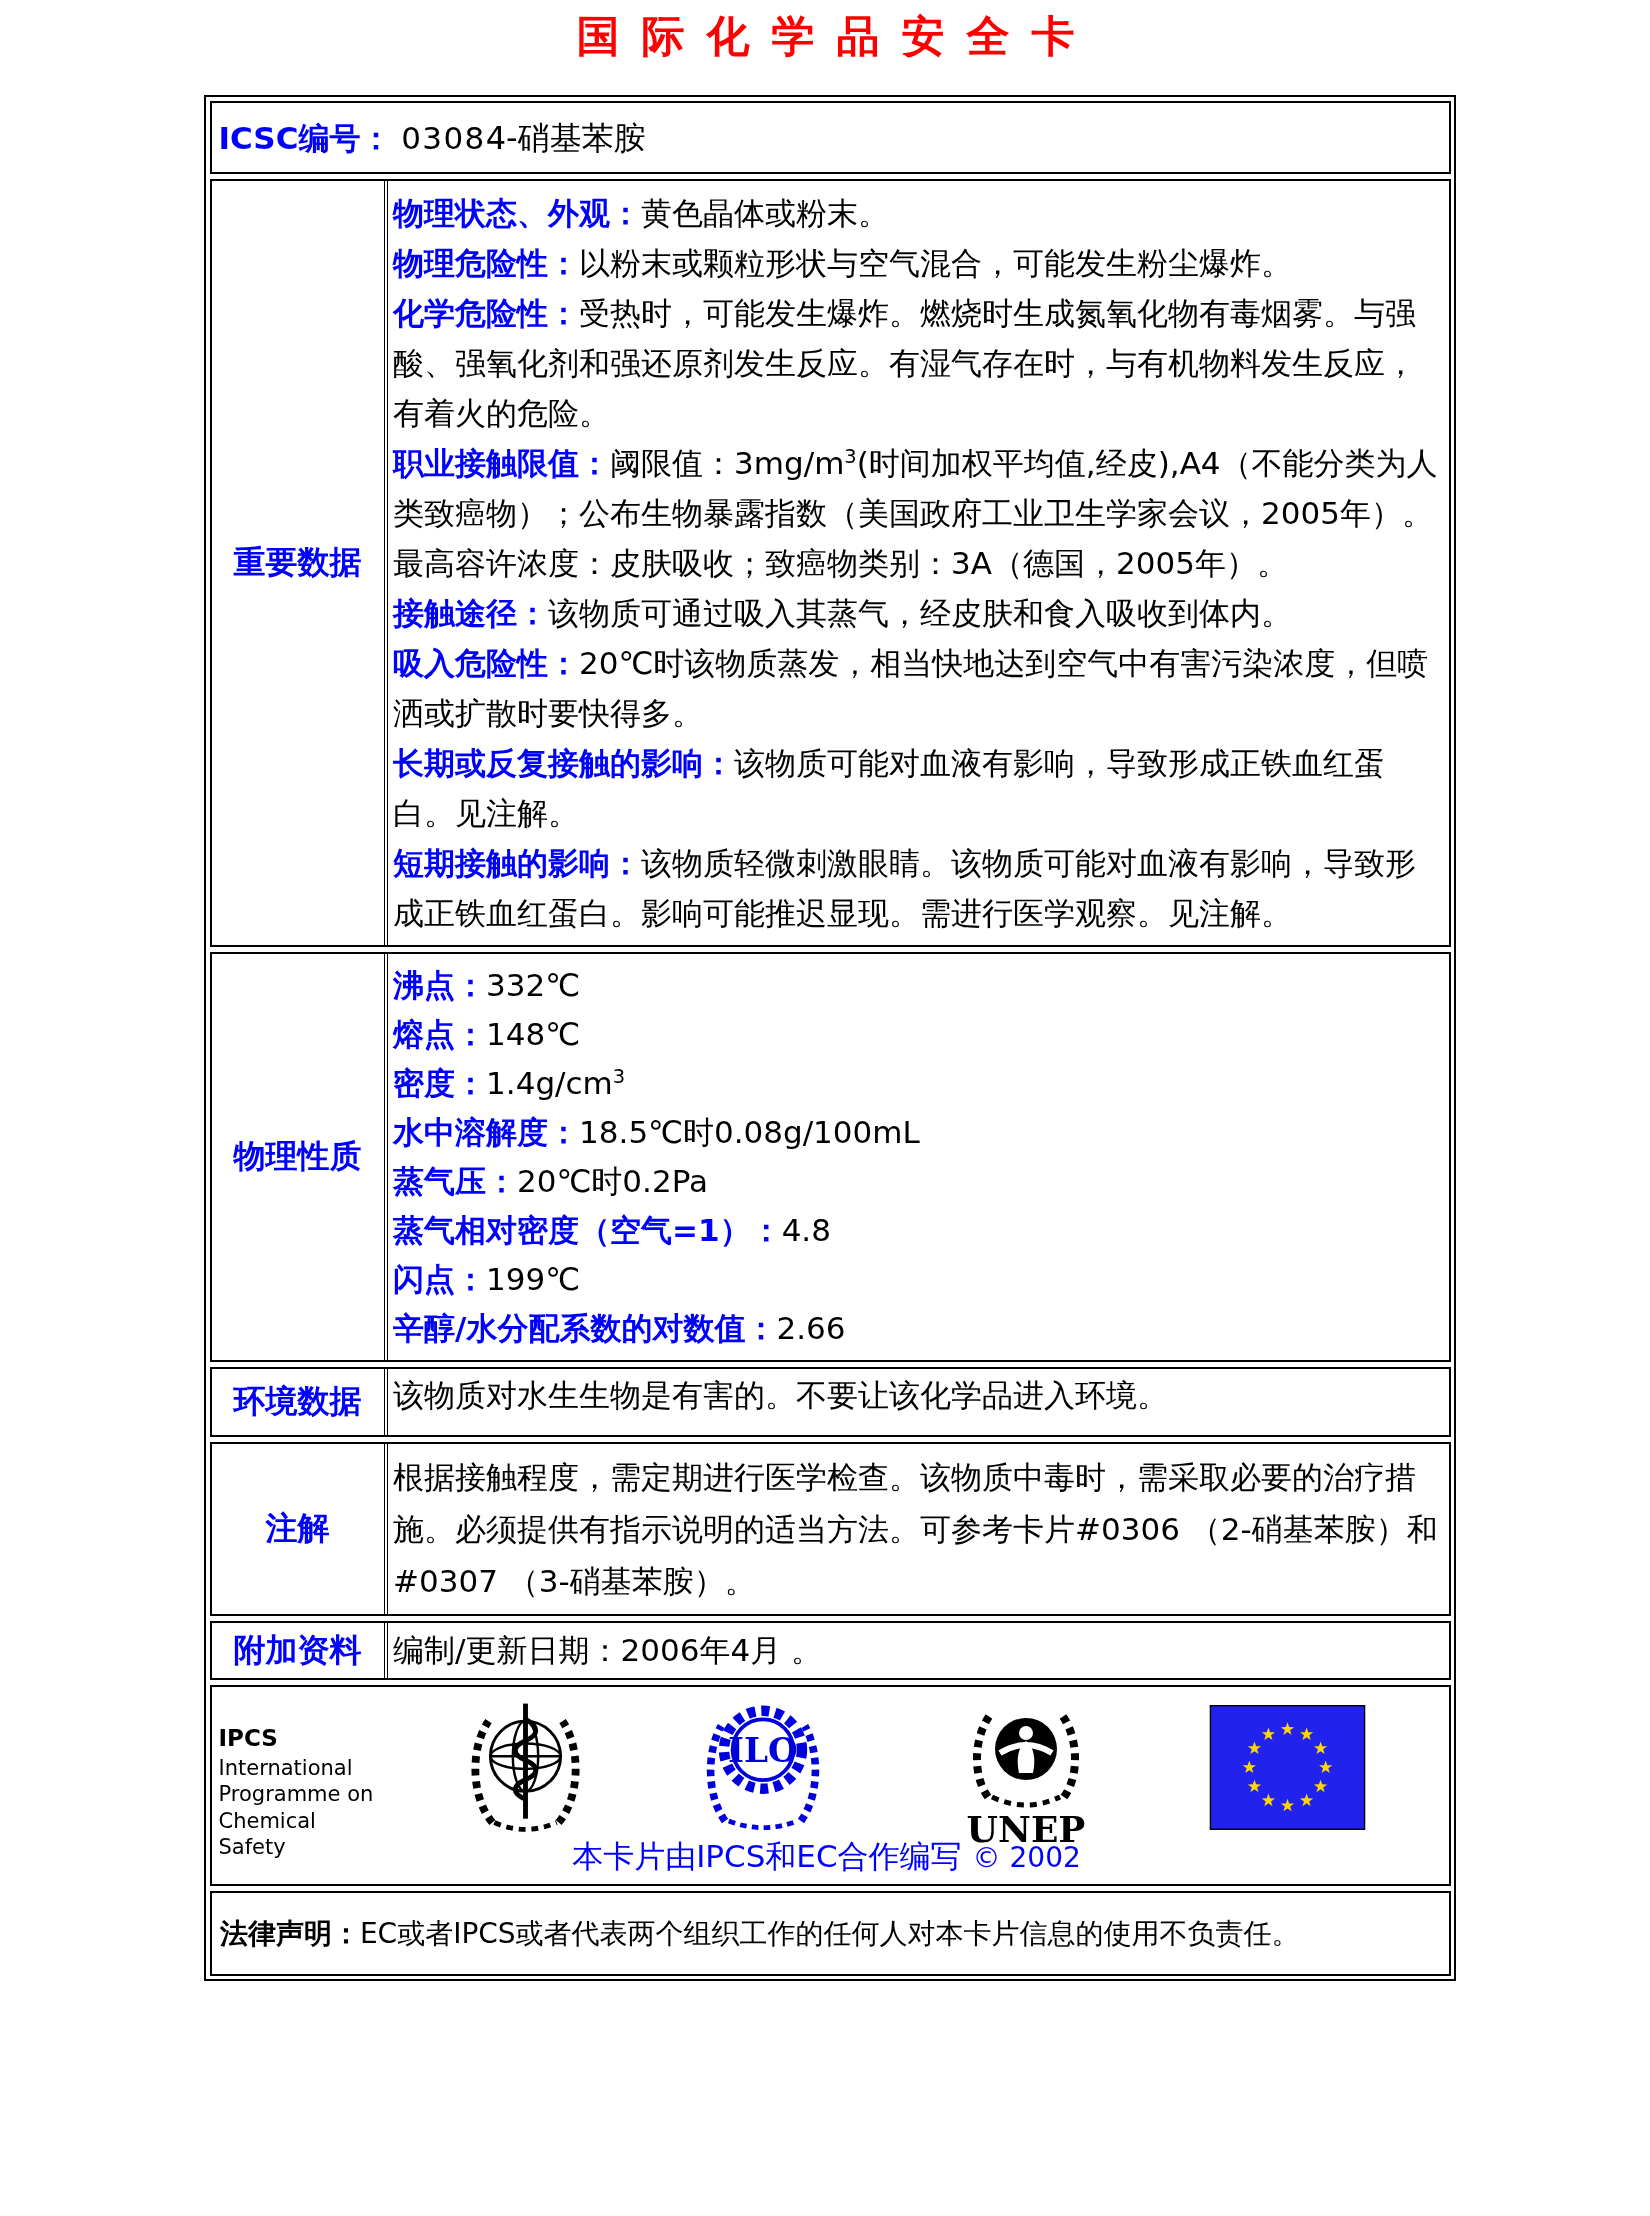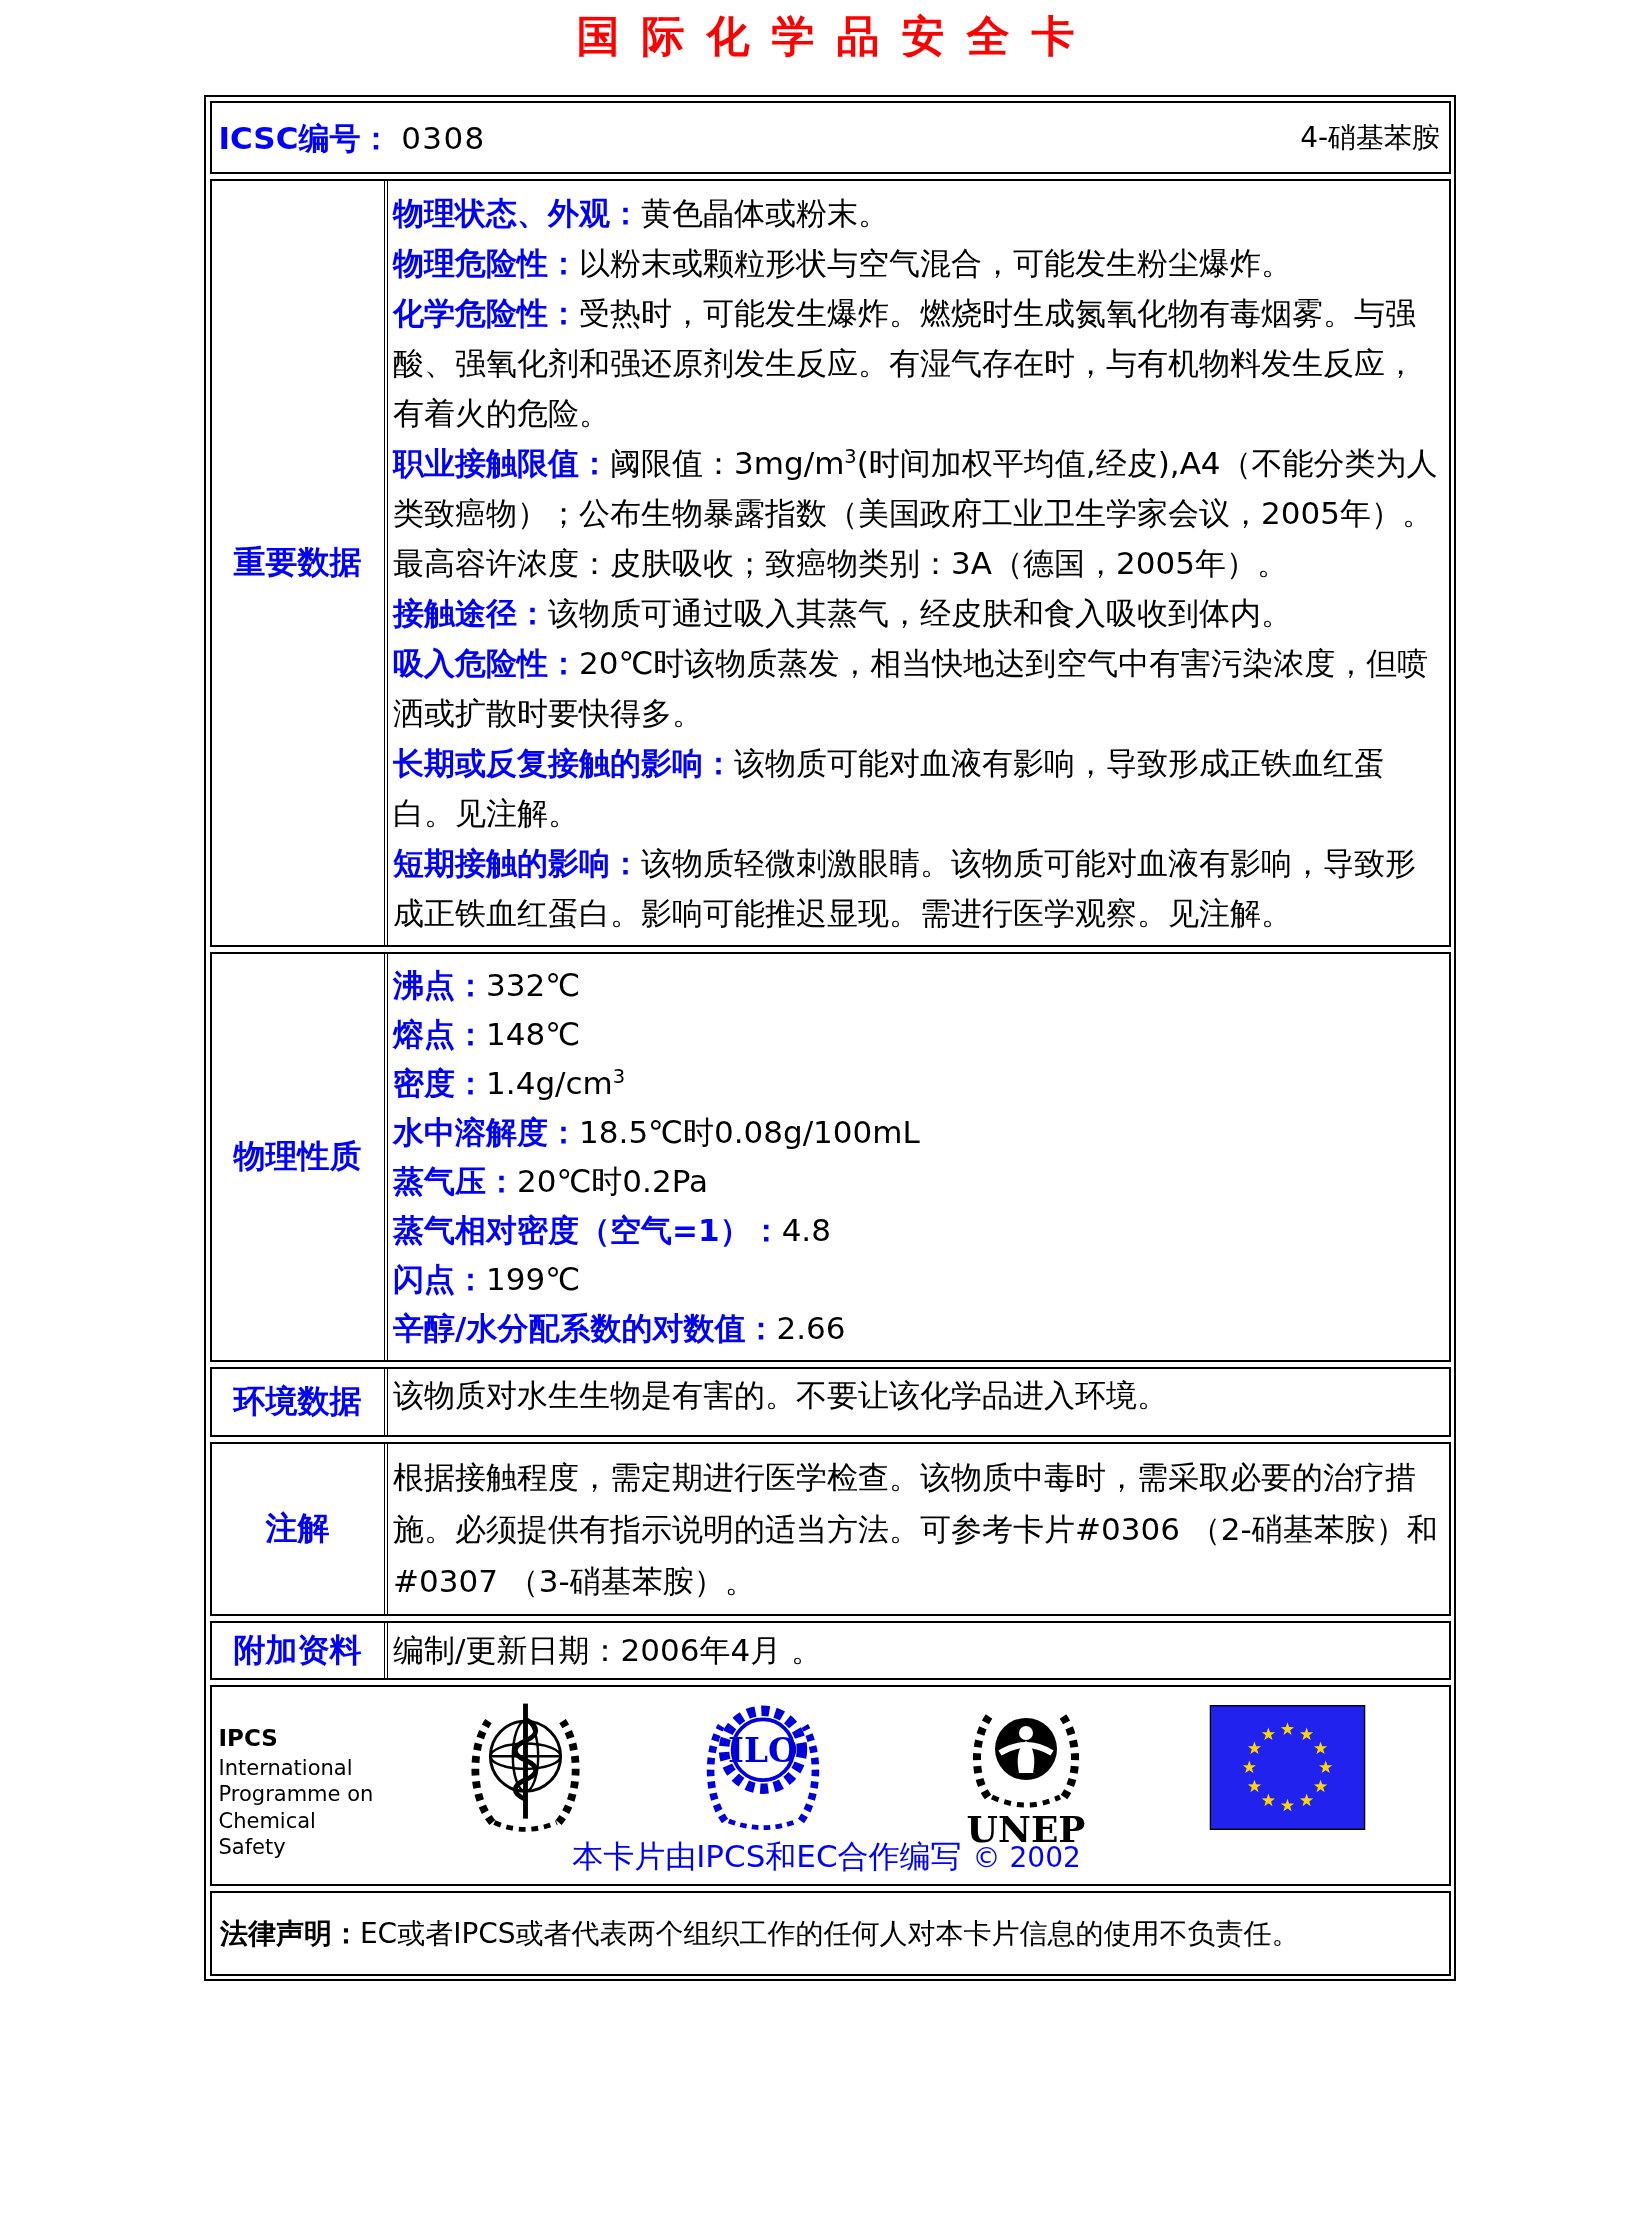--- a/index.html
+++ b/index.html
@@ -26,26 +26,26 @@
     border:2.1px solid #000;padding:3.5px 3.5px;
     background:#fff;
   }
   .trow{
     border:2.1px solid #000;margin-bottom:4.9px;
     display:flex;align-items:stretch;background:#fff;
   }
   .trow:last-child{margin-bottom:0;}
   
   .icsc-row{
-    justify-content:space-between;align-items:center;
+    align-items:center;
     padding:16.7px 8.4px 16.7px 7px;font-size:31px;line-height:36px;
   }
   .icsc-left{white-space:nowrap;}
   .icsc-num{margin-left:9.8px;letter-spacing:1.4px;}
-  .chem-name{font-size:28px;white-space:nowrap;}
+  .chem-name{font-size:32px;white-space:nowrap;}
   .blue{color:var(--accent-blue);font-weight:bold;}
   
   .label-cell{
     flex:0 0 172px;display:flex;align-items:center;justify-content:center;
     color:var(--accent-blue);font-weight:bold;font-size:32px;
     text-align:center;padding:5.6px 2.8px;
   }
   .content-cell{
     flex:1 1 auto;border-left:4.9px double #000;
     padding:7px 8.4px 7px 5.6px;font-size:31px;line-height:50px;

